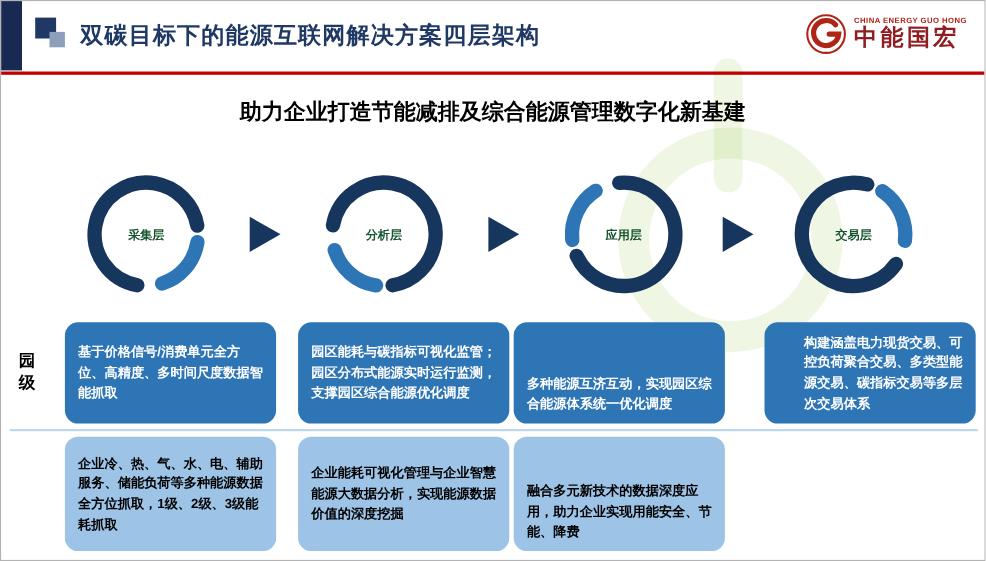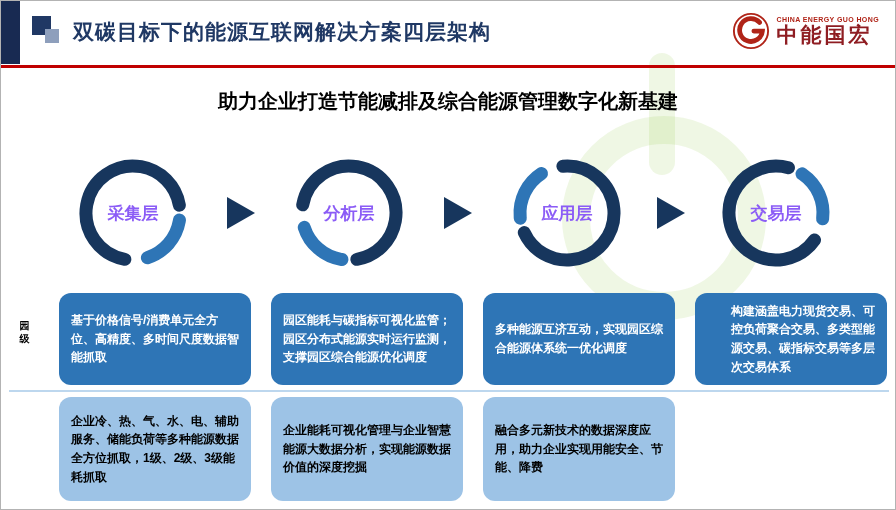--- a/index.html
+++ b/index.html
@@ -26,39 +26,39 @@
   .red-line { position:absolute; top:64px; left:0; width:100%; height:3px; background:#c00000; z-index:3; }
 
   
   .subtitle { position:absolute; top:80px; left:0; width:100%; text-align:center; z-index:2; }
   .subtitle .l1 { font-size:19px; font-weight:bold; color:#000; }
   .subtitle .l2 { font-size:20px; font-weight:bold; color:#000; margin-top:7px; }
 
   
   .circle { position:absolute; width:112px; height:112px; z-index:2; }
   .circle .lbl { position:absolute; inset:0; display:flex; align-items:center;
-                 justify-content:center; font-size:17px; font-weight:bold; color:#8b5cf6; }
+                 justify-content:center; font-size:11px; font-weight:bold; color:#14532d; }
 
   
   .arrow { position:absolute; width:0; height:0; border-top:16px solid transparent;
            border-bottom:16px solid transparent; border-left:28px solid #17365d; z-index:2; }
 
   
   .row-label { position:absolute; left:15px; width:17px; text-align:center; font-weight:bold;
-               font-size:10px; color:#000; z-index:2; line-height:1.32; word-break:break-all; }
+               font-size:15px; color:#000; z-index:2; line-height:1.32; word-break:break-all; }
 
   
   .cell { position:absolute; width:192px; border-radius:12px; padding:8px 12px;
           display:flex; align-items:center; z-index:2; font-weight:bold; font-size:12px;
           line-height:1.55; text-align:left; }
   .cell.dark  { background:#2e75b6; color:#ffffff; }
   .cell.light { background:#9dc3e6; color:#000000; }
   .r1 { top:292px; height:92px; }
   .r2 { top:396px; height:104px; }
-  .c1 { left:58px; } .c2 { left:270px; } .c3 { left:482px; } .c4 { left:694px;padding-left:36px; }
+  .c1 { left:58px; } .c2 { left:270px; } .c3 { left:466px;align-items:flex-end; } .c4 { left:694px;padding-left:36px; }
 
   .divider { position:absolute; top:389px; left:8px; width:880px; height:2px;
              background:#bdd7ee; z-index:1; }
 </style>
 </head>
 <body>
 
 <div class="slide">
 
   <svg class="watermark" width="270" height="280" viewBox="0 0 270 280">

